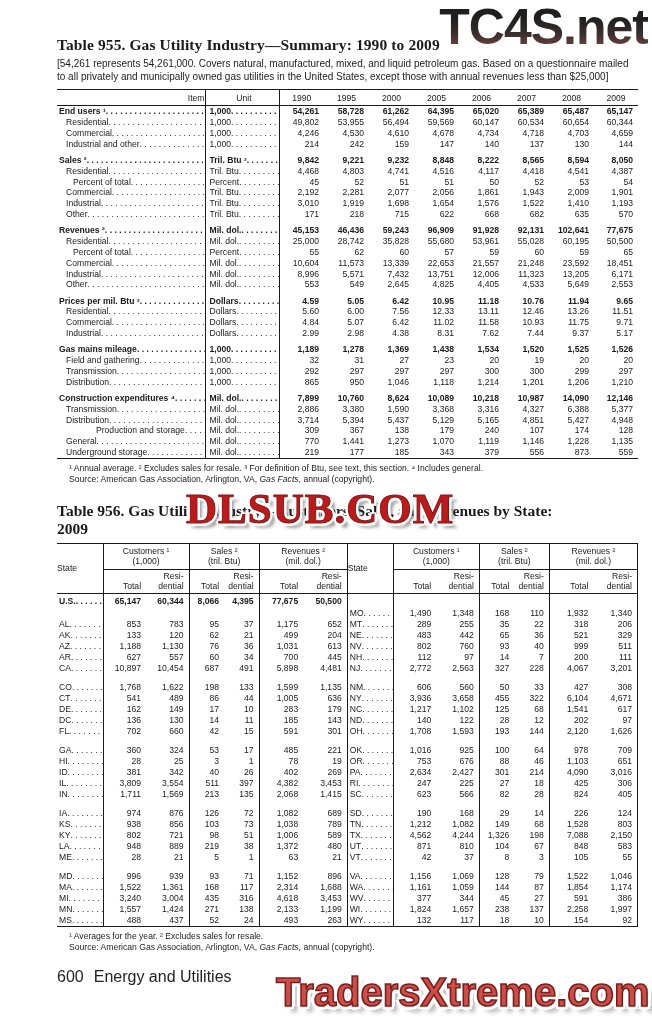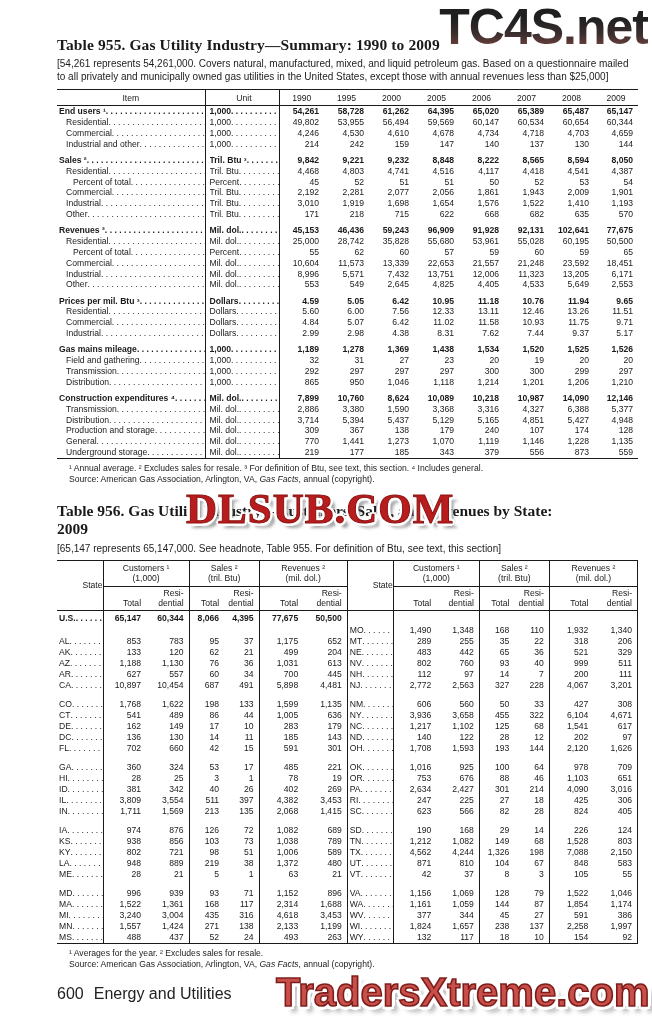--- a/index.html
+++ b/index.html
@@ -25,34 +25,34 @@
   .lab{display:flex;overflow:hidden;}
   .lab .t{white-space:nowrap;}
   .ldr{flex:1;white-space:nowrap;overflow:hidden;}
   .ldr::after{content:" . . . . . . . . . . . . . . . . . . . . . . . . . . . . . .";}
 
   
   .t955{margin-top:6px;font-size:8.6px;}
   .t955 thead th{border-top:1.4px solid #1a1a1a;border-bottom:1px solid #1a1a1a;
                  font-weight:400;text-align:center;height:15px;vertical-align:middle;}
   .t955 tbody{border-bottom:1.4px solid #1a1a1a;}
-  .t955 .ci{border-right:1px solid #1a1a1a;}
+  .t955 .ci{border-right:1px solid #1a1a1a;text-align:right;}
   .t955 .cu{border-right:1.6px solid #1a1a1a;padding-left:4px;}
   .t955 tbody td{height:10.8px;line-height:10.8px;}
   .t955 tr.sp td{height:5.5px;line-height:5.5px;}
   .t955 .ci .lab{padding-left:2px;}
 
   
   .t956{margin-top:5px;font-size:8.6px;}
   .t956 thead th{border-top:1.4px solid #1a1a1a;font-weight:400;vertical-align:middle;}
   .t956 thead .grp{white-space:pre-line;text-align:center;font-size:8.6px;line-height:1.25;
                    border-bottom:.8px solid #1a1a1a;padding:2px 0;}
   .t956 thead .sub{border-bottom:1.4px solid #1a1a1a;text-align:right;white-space:pre-line;
                    line-height:1.2;padding:1px 5px 1px 0;vertical-align:bottom;}
-  .t956 thead .stateh{border-bottom:1.4px solid #1a1a1a;text-align:right;vertical-align:middle;}
+  .t956 thead .stateh{border-bottom:1.4px solid #1a1a1a;text-align:left;vertical-align:middle;}
   .t956 .vr{border-right:1px solid #1a1a1a;}
   .t956 tbody{border-bottom:1.4px solid #1a1a1a;}
   .t956 tbody td{height:11px;line-height:11px;}
   .t956 tr.sp td{height:8px;line-height:8px;}
   .t956 tr.us td{height:14px;line-height:14px;margin-top:18px;}
   .t956 .st .lab{padding-left:2px;}
 
   
   .pagefoot{margin-top:14px;font-size:16px;color:#222;}
   .pagefoot .num{margin-right:10px;}
@@ -733,21 +733,21 @@
             <td class="n">5,437</td>
             <td class="n">5,129</td>
             <td class="n">5,165</td>
             <td class="n">4,851</td>
             <td class="n">5,427</td>
             <td class="n">4,948</td>
           </tr>
           <tr>
             <td class="ci">
               <div class="lab">
-                <span class="t" style="padding-left: 7px;">Production and storage</span>
+                <span class="t" style="padding-left: 7px; margin-left: 30px;">Production and storage</span>
                 <span class="ldr"></span>
               </div>
             </td>
             <td class="cu">
               <div class="lab">
                 <span class="t">Mil. dol.</span>
                 <span class="ldr"></span>
               </div>
             </td>
             <td class="n">309</td>
@@ -804,21 +804,20 @@
             <td class="n">559</td>
           </tr>
         </tbody>
       </table>
 
     <div class="footnote">¹ Annual average. ² Excludes sales for resale. ³ For definition of Btu, see text, this section. ⁴ Includes general.</div>
     <div class="srcline"><span>Source: American Gas Association, Arlington, VA, </span><span class="it">Gas Facts</span><span>, annual (copyright).</span></div>
 
     <div class="tbl-title2">Table 956. Gas Utility Industry—Customers, Sales, and Revenues by State:
 2009</div>
-    <div class="headnote">[65,147 represents 65,147,000. See headnote, Table 955. For definition of Btu, see text, this section]</div>
 
     <table class="t956">
         <colgroup>
           <col style="width: 46px;">
           <col style="width: 43px;">
           <col style="width: 43px;">
           <col style="width: 35px;">
           <col style="width: 35px;">
           <col style="width: 44px;">
           <col style="width: 44px;">

